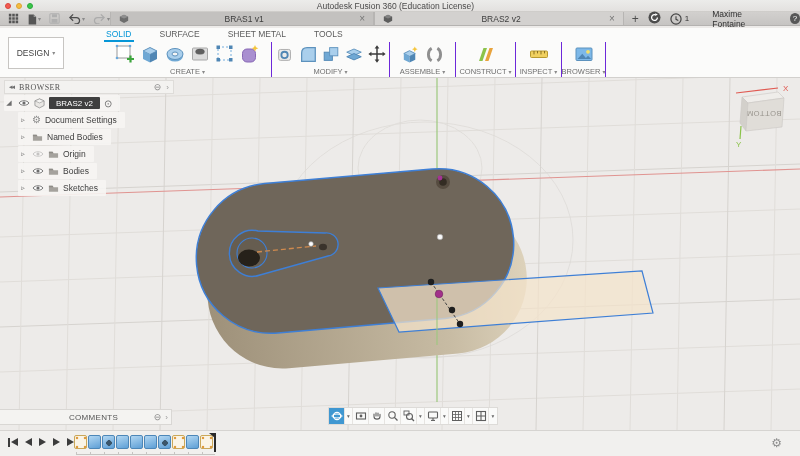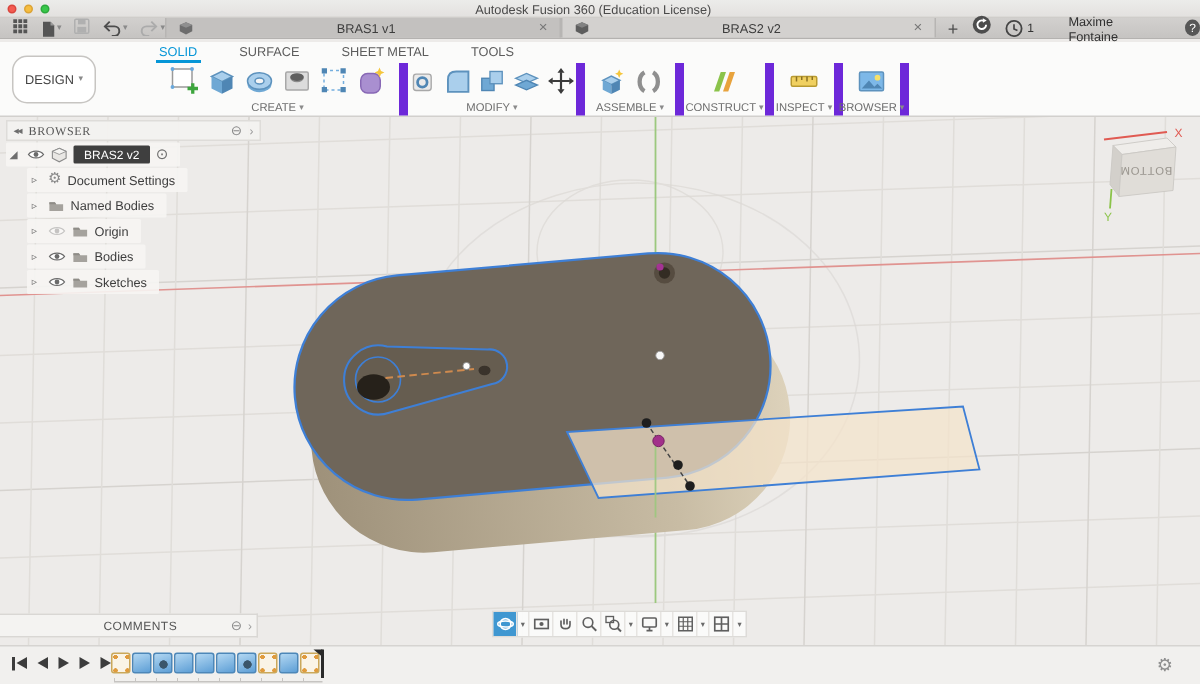--- a/index.html
+++ b/index.html
@@ -36,27 +36,27 @@
   .tab-close { font-size:10px; color:#777; line-height:1; }
   .tb-right { display:flex; align-items:center; gap:9px; padding-left:8px; }
   .badge-count { font-size:8px; color:#333; margin-left:-6px; }
   .user-name { font-size:8.5px; color:#2f2f2f; margin-left:14px; }
   .help-circle { width:11px; height:11px; border-radius:50%; background:#575757; color:#fff;
     font-size:8px; display:flex; align-items:center; justify-content:center; margin-left:10px; }
   
   .ribbon { position:absolute; left:0; top:28px; width:800px; height:50px;
     background:#fbfbfa; border-bottom:1px solid #d2d0cd; }
   .design-btn { position:absolute; left:8px; top:9px; width:56px; height:32px;
-    background:#fff; border:1px solid #c7c5c2; border-radius:10px;
+    background:#fff; border:1px solid #c7c5c2; border-radius:0;
     font-size:8.5px; color:#444; display:flex; align-items:center; justify-content:center; gap:3px; }
   .rtabs { position:absolute; left:104px; top:1px; display:flex; gap:24px; height:13px; }
   .rtab { font-size:8.5px; color:#5c5c5c; padding:0 2px 5px; }
   .rtab.active { color:#0696d7; border-bottom:2px solid #0696d7; }
   .rgroups { position:absolute; left:104px; top:14px; height:35px; display:flex; }
-  .rgroup { display:flex; flex-direction:column; align-items:center; border-right:6px solid #6d28d9; }
+  .rgroup { display:flex; flex-direction:column; align-items:center; border-right:1px solid #6d28d9; }
   .g-create{width:168px;} .g-modify{width:118px;} .g-assemble{width:66px;}
   .g-construct{width:60px;} .g-inspect{width:46px;} .g-insert{width:44px;}
   .g-select{width:48px; border-right:none;}
   .ricons { display:flex; align-items:center; gap:3px; height:24px; }
   .rlabel { font-size:7.5px; color:#6e6e6e; margin-top:1px; display:flex; align-items:center; gap:2px; }
   .ricon svg { display:block; }
   
   .scene { position:absolute; left:0; top:78px; }
   
   .browser { position:absolute; left:4px; top:80px; width:170px; font-size:8.5px; color:#3d3d3d; }

